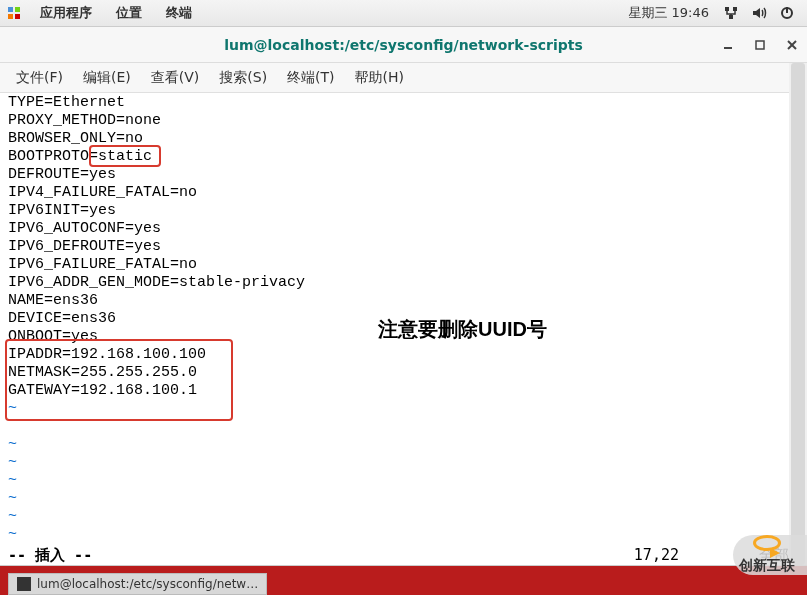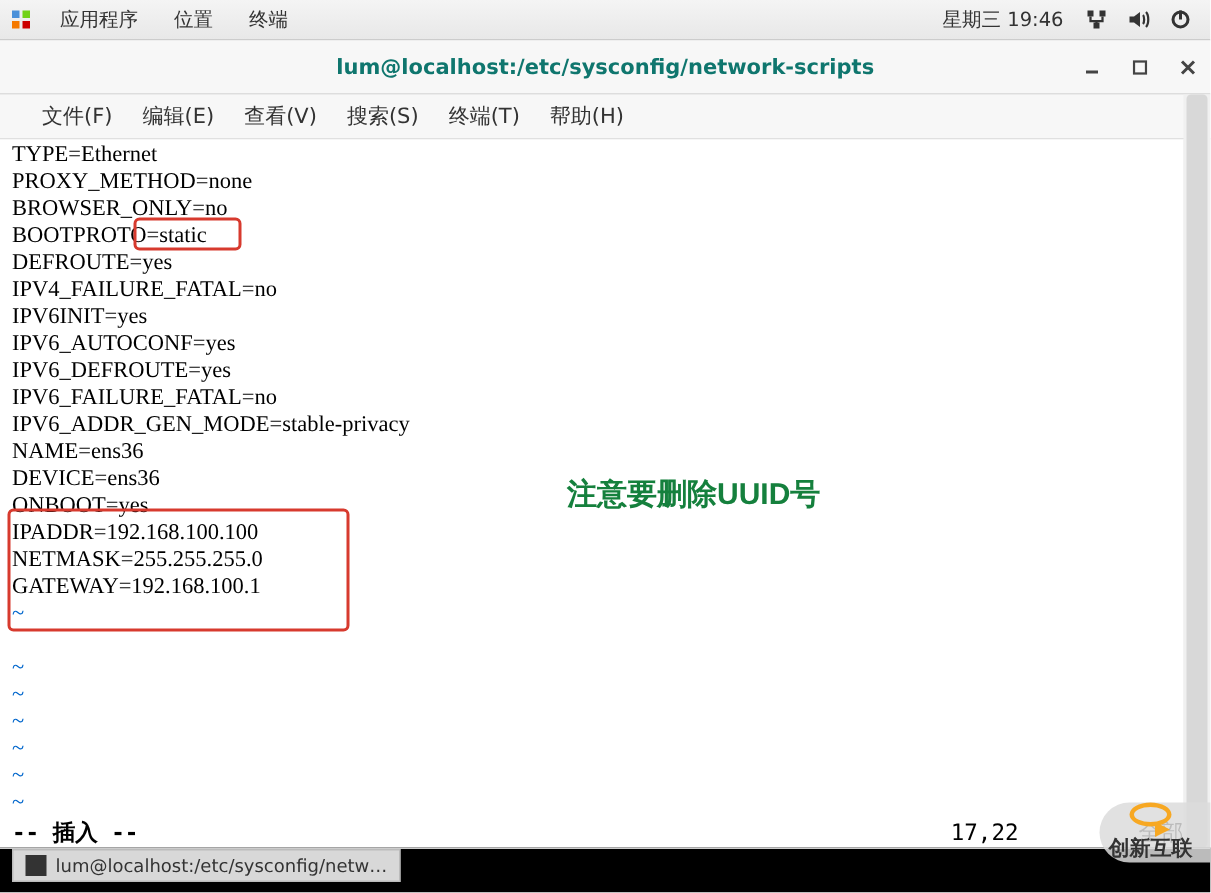--- a/index.html
+++ b/index.html
@@ -23,20 +23,21 @@
       color: #333;
     }
     .top-panel .app-icon {
       width: 16px; height: 16px;
       margin-right: 6px;
       display:inline-flex;align-items:center;justify-content:center;
     }
     .top-panel .menu-item {
       padding: 0 12px;
       cursor: pointer;
+      font-weight: bold;
     }
     .top-panel .spacer { flex: 1; }
     .top-panel .clock { padding: 0 8px; text-align: right; }
     .top-panel .tray-icon {
       width: 20px; height: 20px;
       margin: 0 4px;
       display:inline-flex;align-items:center;justify-content:center;
       cursor:pointer;
     }
     .titlebar {
@@ -69,32 +70,32 @@
       cursor:pointer;
       font-size: 14px;
       color: #444;
     }
     .menubar {
       height: 30px;
       background: #f7f7f7;
       border-bottom: 1px solid #e0e0e0;
       display:flex;
       align-items:center;
-      padding: 0 18px;
+      padding: 0 6px;
       font-size: 14px;
       color: #333;
     }
     .menubar .m {
       padding: 0 10px;
       cursor:pointer;
     }
     .terminal {
       position: relative;
       background: #fff;
-      font-family: Liberation Serif, serif;
+      font-family: Liberation Mono, monospace;
       font-size: 15px;
       line-height: 18px;
       color: #000;
       height: 472px;
       overflow:hidden;
       border-right: 18px solid #f0f0f0;
     }
     .terminal .content {
       padding: 1px 0 0 8px;
       white-space: pre;
@@ -117,21 +118,21 @@
       width: 228px;
       height: 82px;
       border: 2.5px solid #d73a2e;
       border-radius: 4px;
       pointer-events:none;
     }
     .annotation {
       position:absolute;
       left: 378px;
       top: 316px;
-      color: #15803d;
+      color: #000000;
       font-family: sans-serif;
       font-size: 20px;
       font-weight: bold;
     }
     .status-line {
       position:absolute;
       bottom: 30px;
       left: 8px;
       right: 18px;
       font-family: "DejaVu Sans Mono", monospace;
@@ -139,24 +140,24 @@
       display:flex;
       text-align:right;
     }
     .status-line .mode { font-weight: bold; }
     .status-line .sp { flex:1; }
     .status-line .pos { padding-right: 80px; }
     .taskbar {
       position:absolute;
       bottom:0; left:0; right:0;
       height: 30px;
-      background: #000000;
+      background: #b91c1c;
       border-top: 1px solid #ccc;
       display:flex;
-      align-items:flex-start;
+      align-items:flex-end;
       padding: 0 8px;
     }
     .taskbar .task {
       display:flex;
       align-items:center;
       gap:6px;
       padding: 2px 8px;
       background: #d8d8d8;
       border: 1px solid #bbb;
       font-size: 12px;

